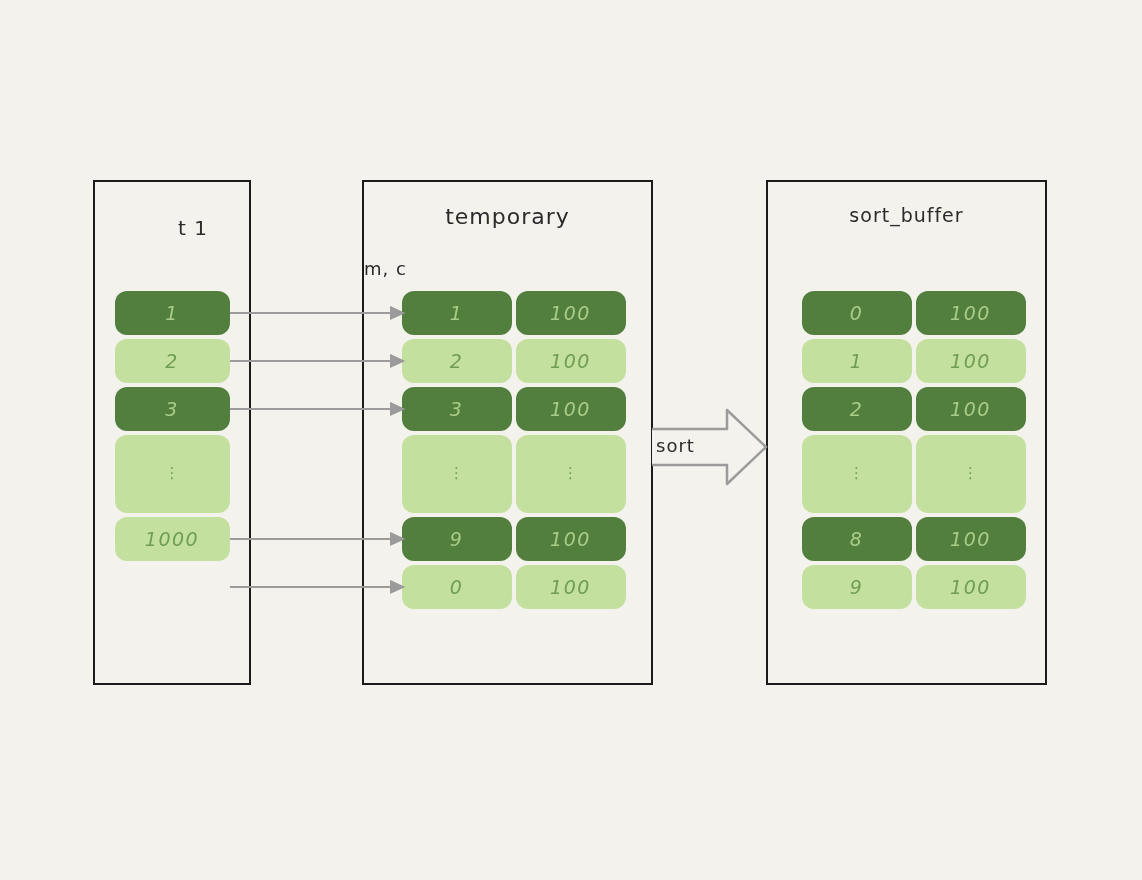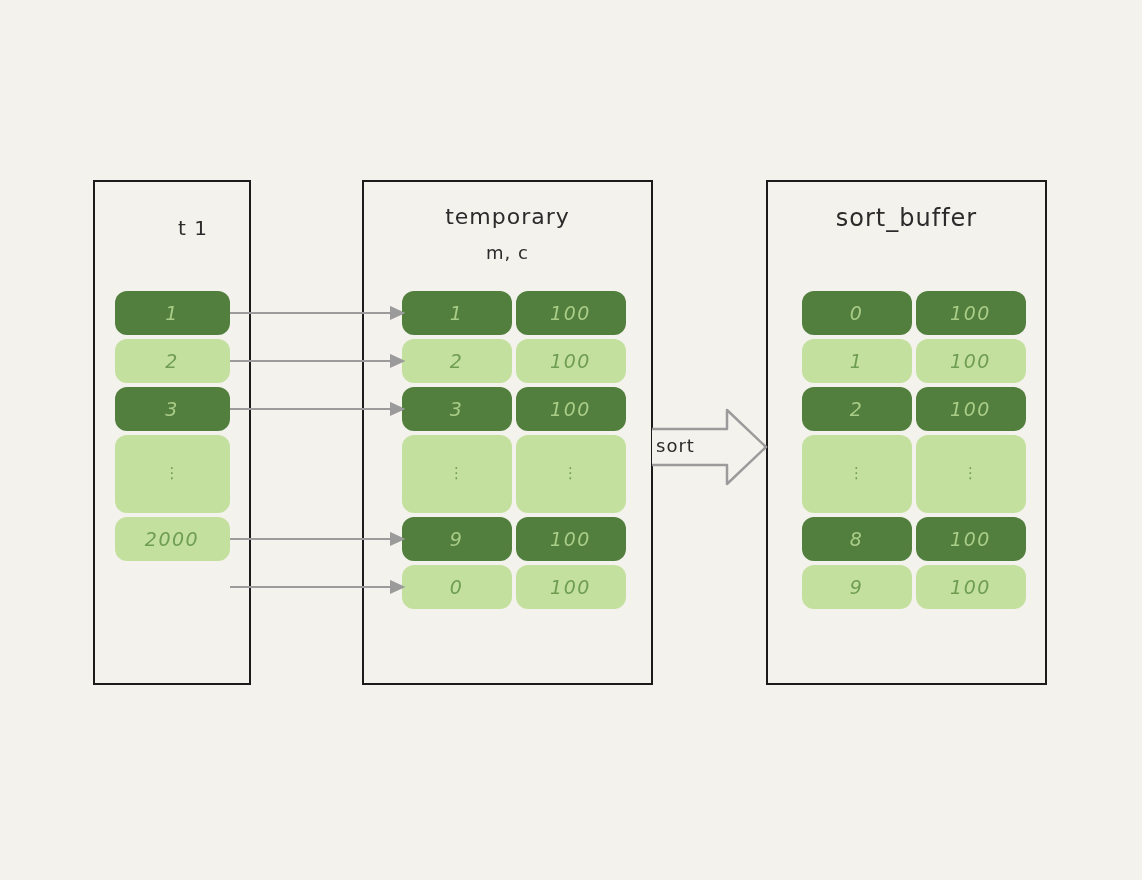--- a/index.html
+++ b/index.html
@@ -28,27 +28,26 @@
     text-align: center;
     color: var(--title, #2b2b2b);
     font-size: 21px;
     letter-spacing: 1px;
   }
   .panel-t1 .panel-title { top: 34px; font-size: 20px; padding-left: 42px; }
   .panel-temporary .panel-title { top: 22px; font-size: 22px; }
   .panel-subtitle {
     position: absolute;
     left: 0; right: 0;
-    top: 60px;
-    text-align: center;
+    top: 76px;
     color: var(--title, #2b2b2b);
     font-size: 18px;
     letter-spacing: 1px;
   }
-  .panel-sort-buffer .panel-title { top: 22px; font-size: 24px; }
+  .panel-sort-buffer .panel-title { top: 22px; font-size: 19px; }
   .rows {
     position: absolute;
     top: 108.5px;
     display: flex;
     flex-direction: column;
     gap: 4px;
   }
   .panel-t1 .rows { left: 19.5px; width: 115px; }
   .panel-temporary .rows { left: 37.5px; width: 224px; }
   .panel-sort-buffer .rows { left: 33.5px; width: 224px; }
@@ -97,21 +96,21 @@
         <div class="row">
           <div class="cell light">2</div>
         </div>
         <div class="row">
           <div class="cell dark">3</div>
         </div>
         <div class="row dots-row">
           <div class="cell light">⋮</div>
         </div>
         <div class="row">
-          <div class="cell light">2000</div>
+          <div class="cell light">1000</div>
         </div>
       </div>
   </section>
 
   <section class="panel panel-temporary">
     <div class="panel-title">temporary</div>
     <div class="panel-subtitle">m, c</div>
     <div class="rows">
         <div class="row">
           <div class="cell dark">1</div>

